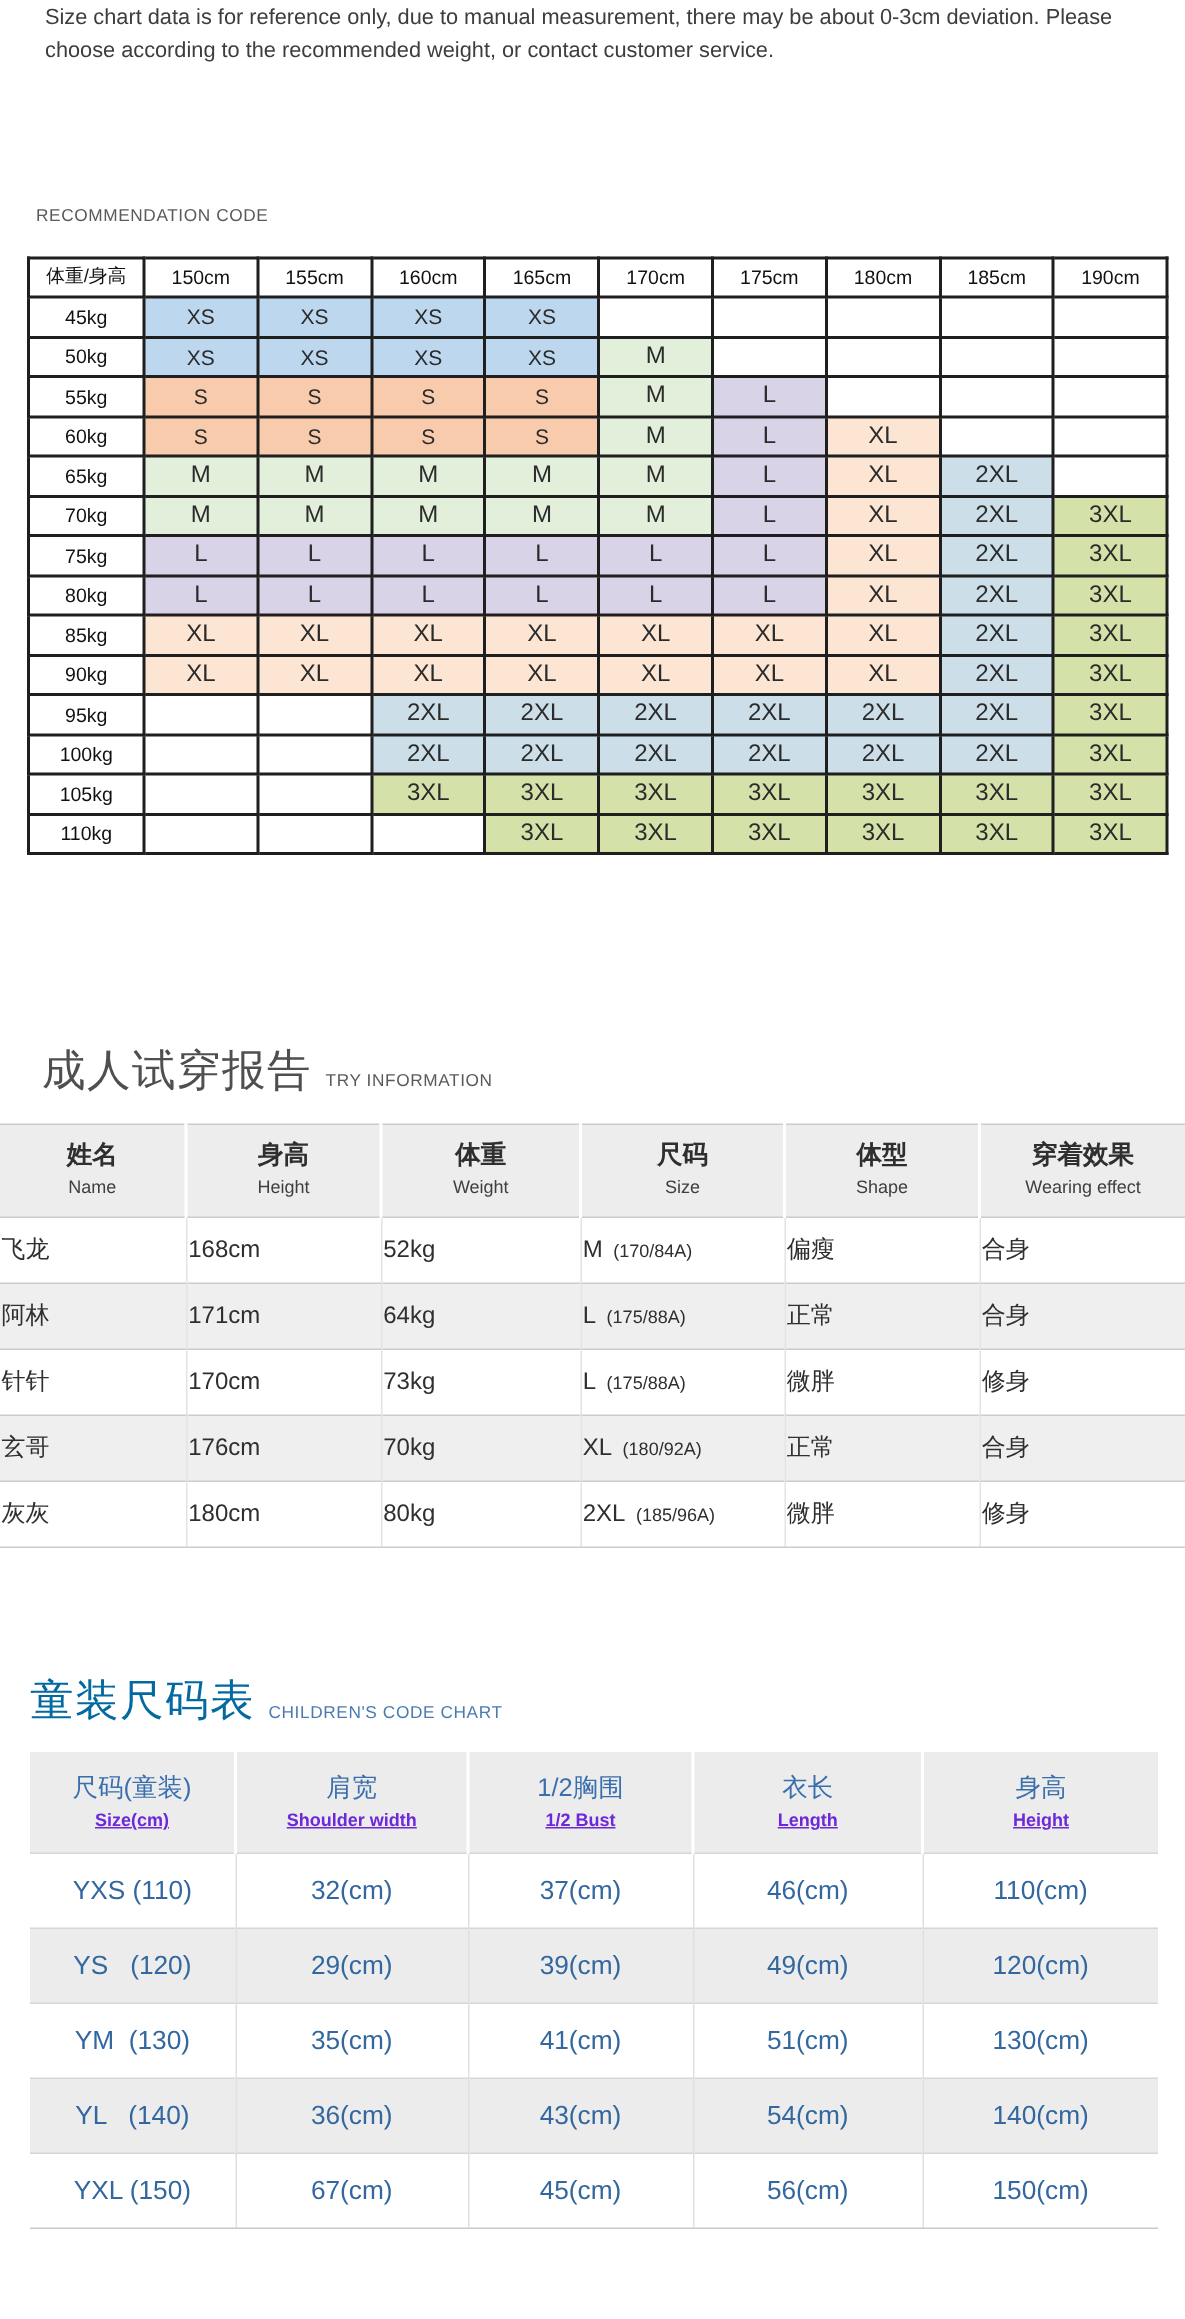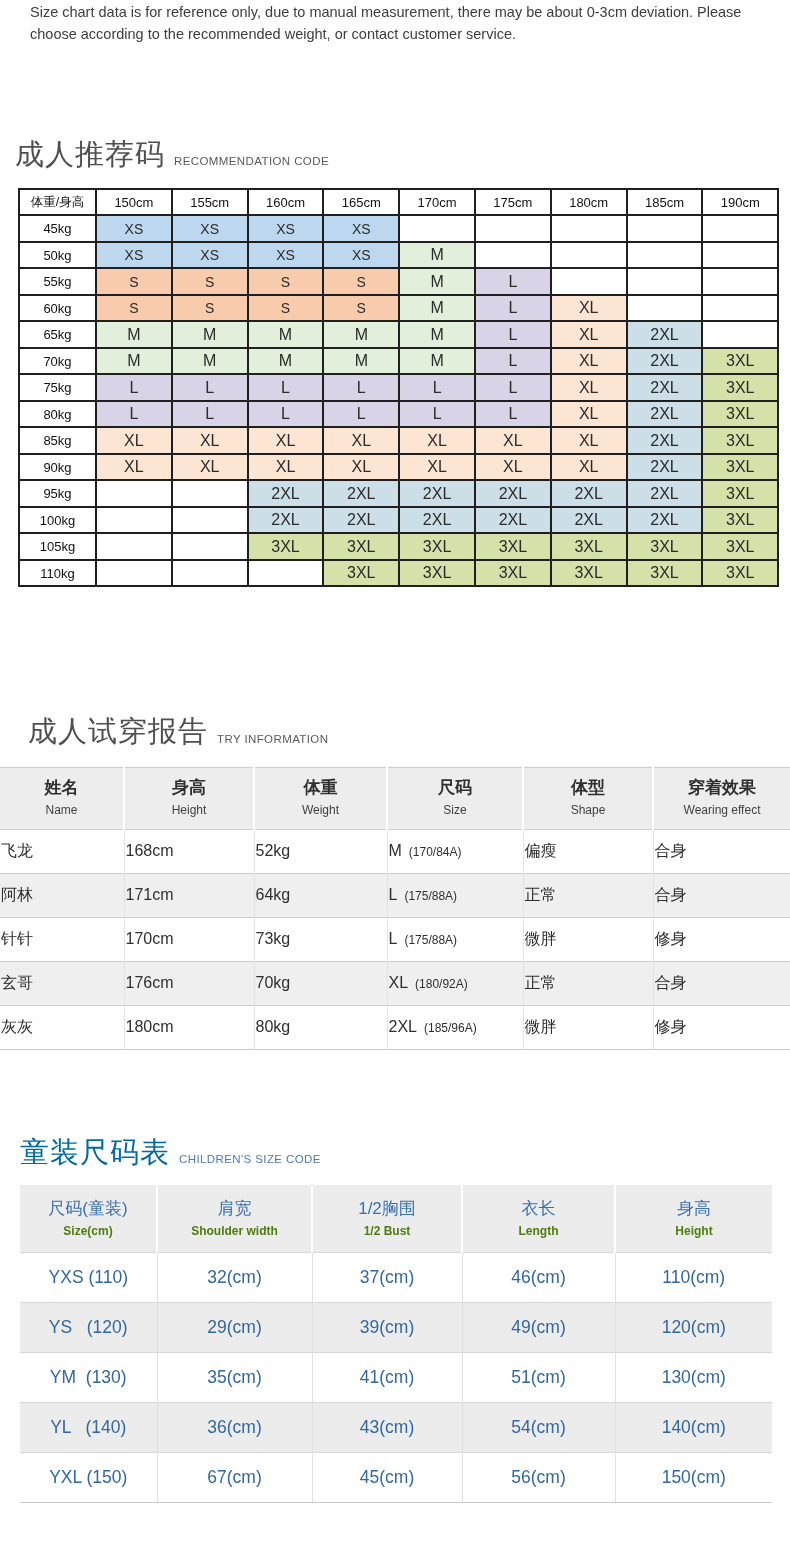--- a/index.html
+++ b/index.html
@@ -57,41 +57,40 @@
   .size-detail{font-size:12px;margin-left:7px;}
   
   #children-table{
     margin:16px 0 0 20px;border-collapse:collapse;table-layout:fixed;width:752px;
   }
   #children-table th{
     background:#ececec;padding:11px 0 13px;border-right:2px solid #ffffff;
   }
   #children-table th:last-child{border-right:none;}
   #children-table th .zh{display:block;font-size:17px;font-weight:normal;color:#3a6fae;line-height:1.5;}
-  #children-table th .en{font-size:12px;color:#4d7c0f;}
+  #children-table th .en{font-size:12px;color:#6d28d9;text-decoration:underline;}
   #children-table tbody td{
     height:47px;text-align:center;vertical-align:middle;
     font-size:17.5px;color:#33679f;
     border-top:1px solid #d6d6d6;border-right:1px solid #e0e0e0;
   }
   #children-table tbody td:last-child{border-right:none;}
   #children-table tbody tr:nth-child(even){background:#ececec;}
   #children-table tbody tr:last-child td{border-bottom:1px solid #c9c9c9;}
   #children-table .kid-size{white-space:pre;}
 </style>
 </head>
 <body>
 
 <div>
 
   <p class="disclaimer">Size chart data is for reference only, due to manual measurement, there may be about 0-3cm deviation. Please choose according to the recommended weight, or contact customer service.</p>
 
   <div>
     <h2 class="section-heading" id="adult-heading">
-      <span class="h-zh">成人推荐码</span>
       <span class="h-en">RECOMMENDATION CODE</span>
     </h2>
     <table id="reco-table">
       <colgroup>
         <col style="width:77px">
         <col span="9" style="width:75.8px">
       </colgroup>
       <thead>
           <tr>
             <th class="corner">体重/身高</th>
@@ -344,21 +343,21 @@
             <td>微胖</td>
             <td>修身</td>
           </tr>
         </tbody>
     </table>
   </div>
 
   <div class="children">
     <h2 class="section-heading" id="children-heading">
       <span class="h-zh">童装尺码表</span>
-      <span class="h-en">CHILDREN'S SIZE CODE</span>
+      <span class="h-en">CHILDREN'S CODE CHART</span>
     </h2>
     <table id="children-table">
       <colgroup>
         <col style="width:137px">
           <col style="width:155px">
           <col style="width:150px">
         <col style="width:153px">
           <col style="width:157px">
       </colgroup>
       <thead>

